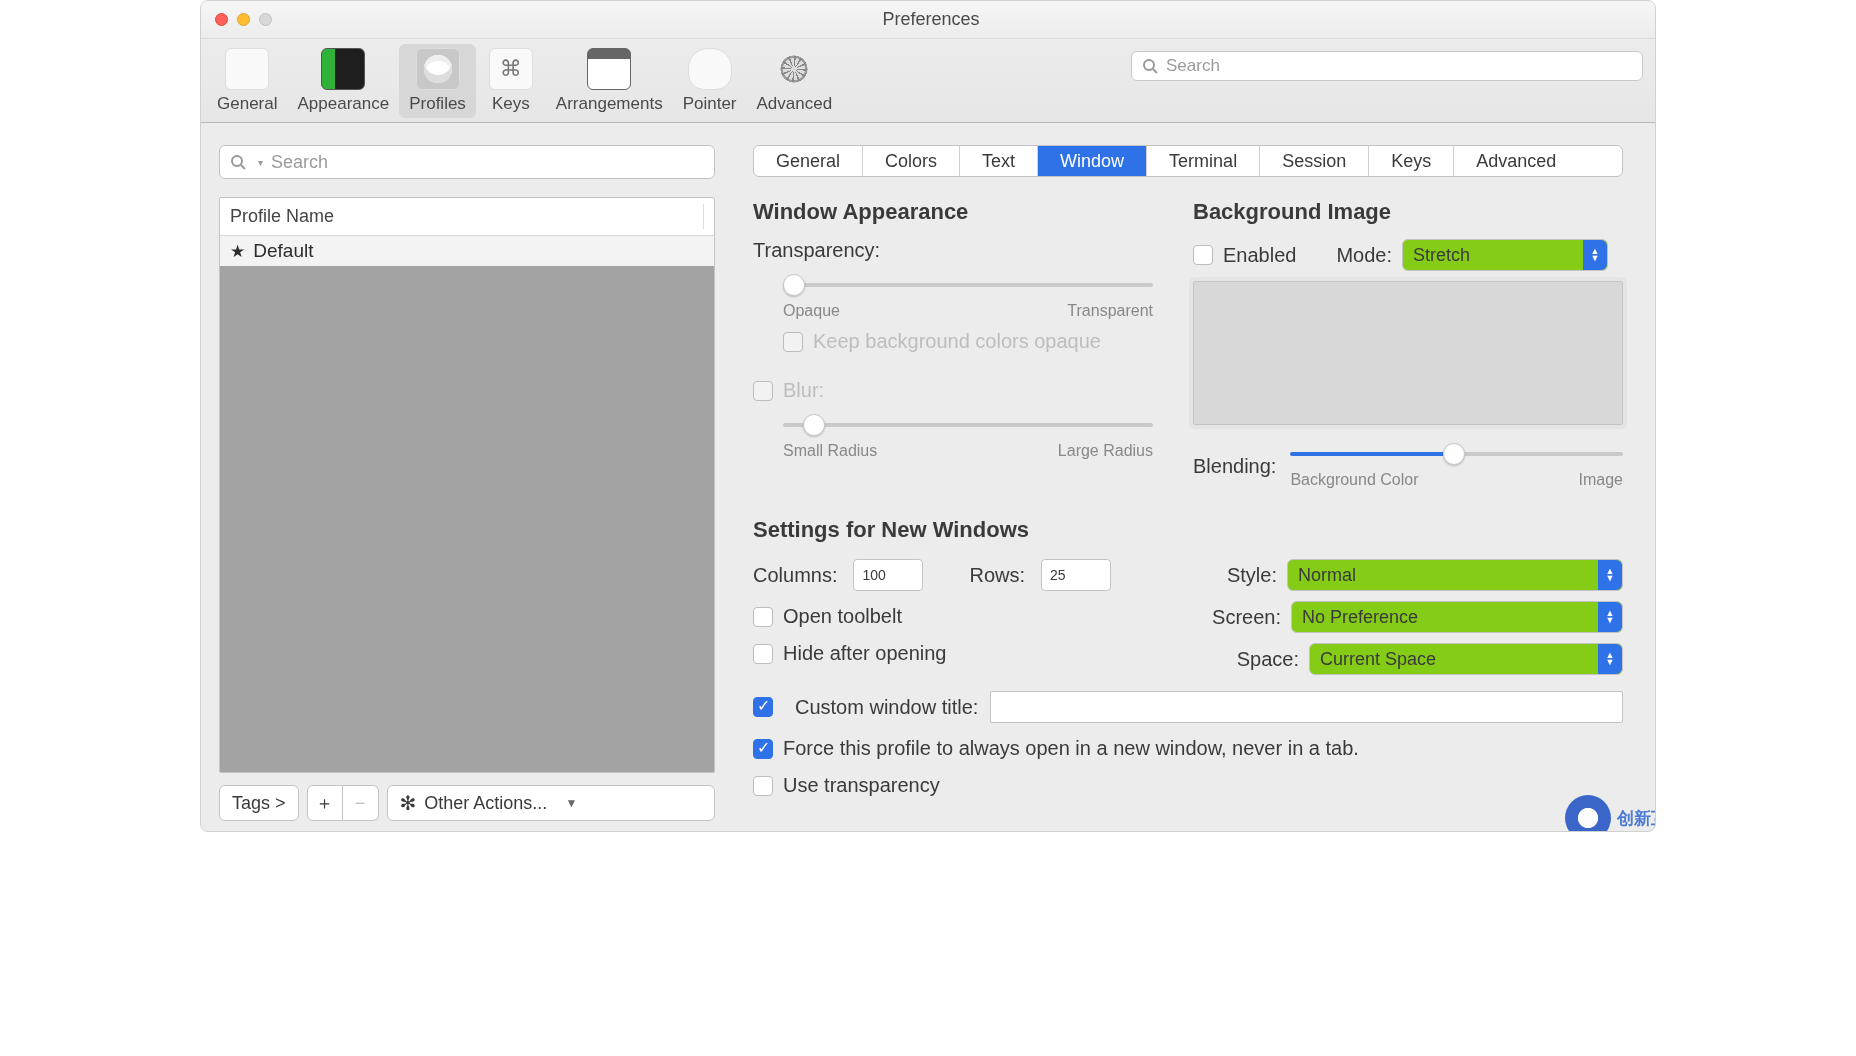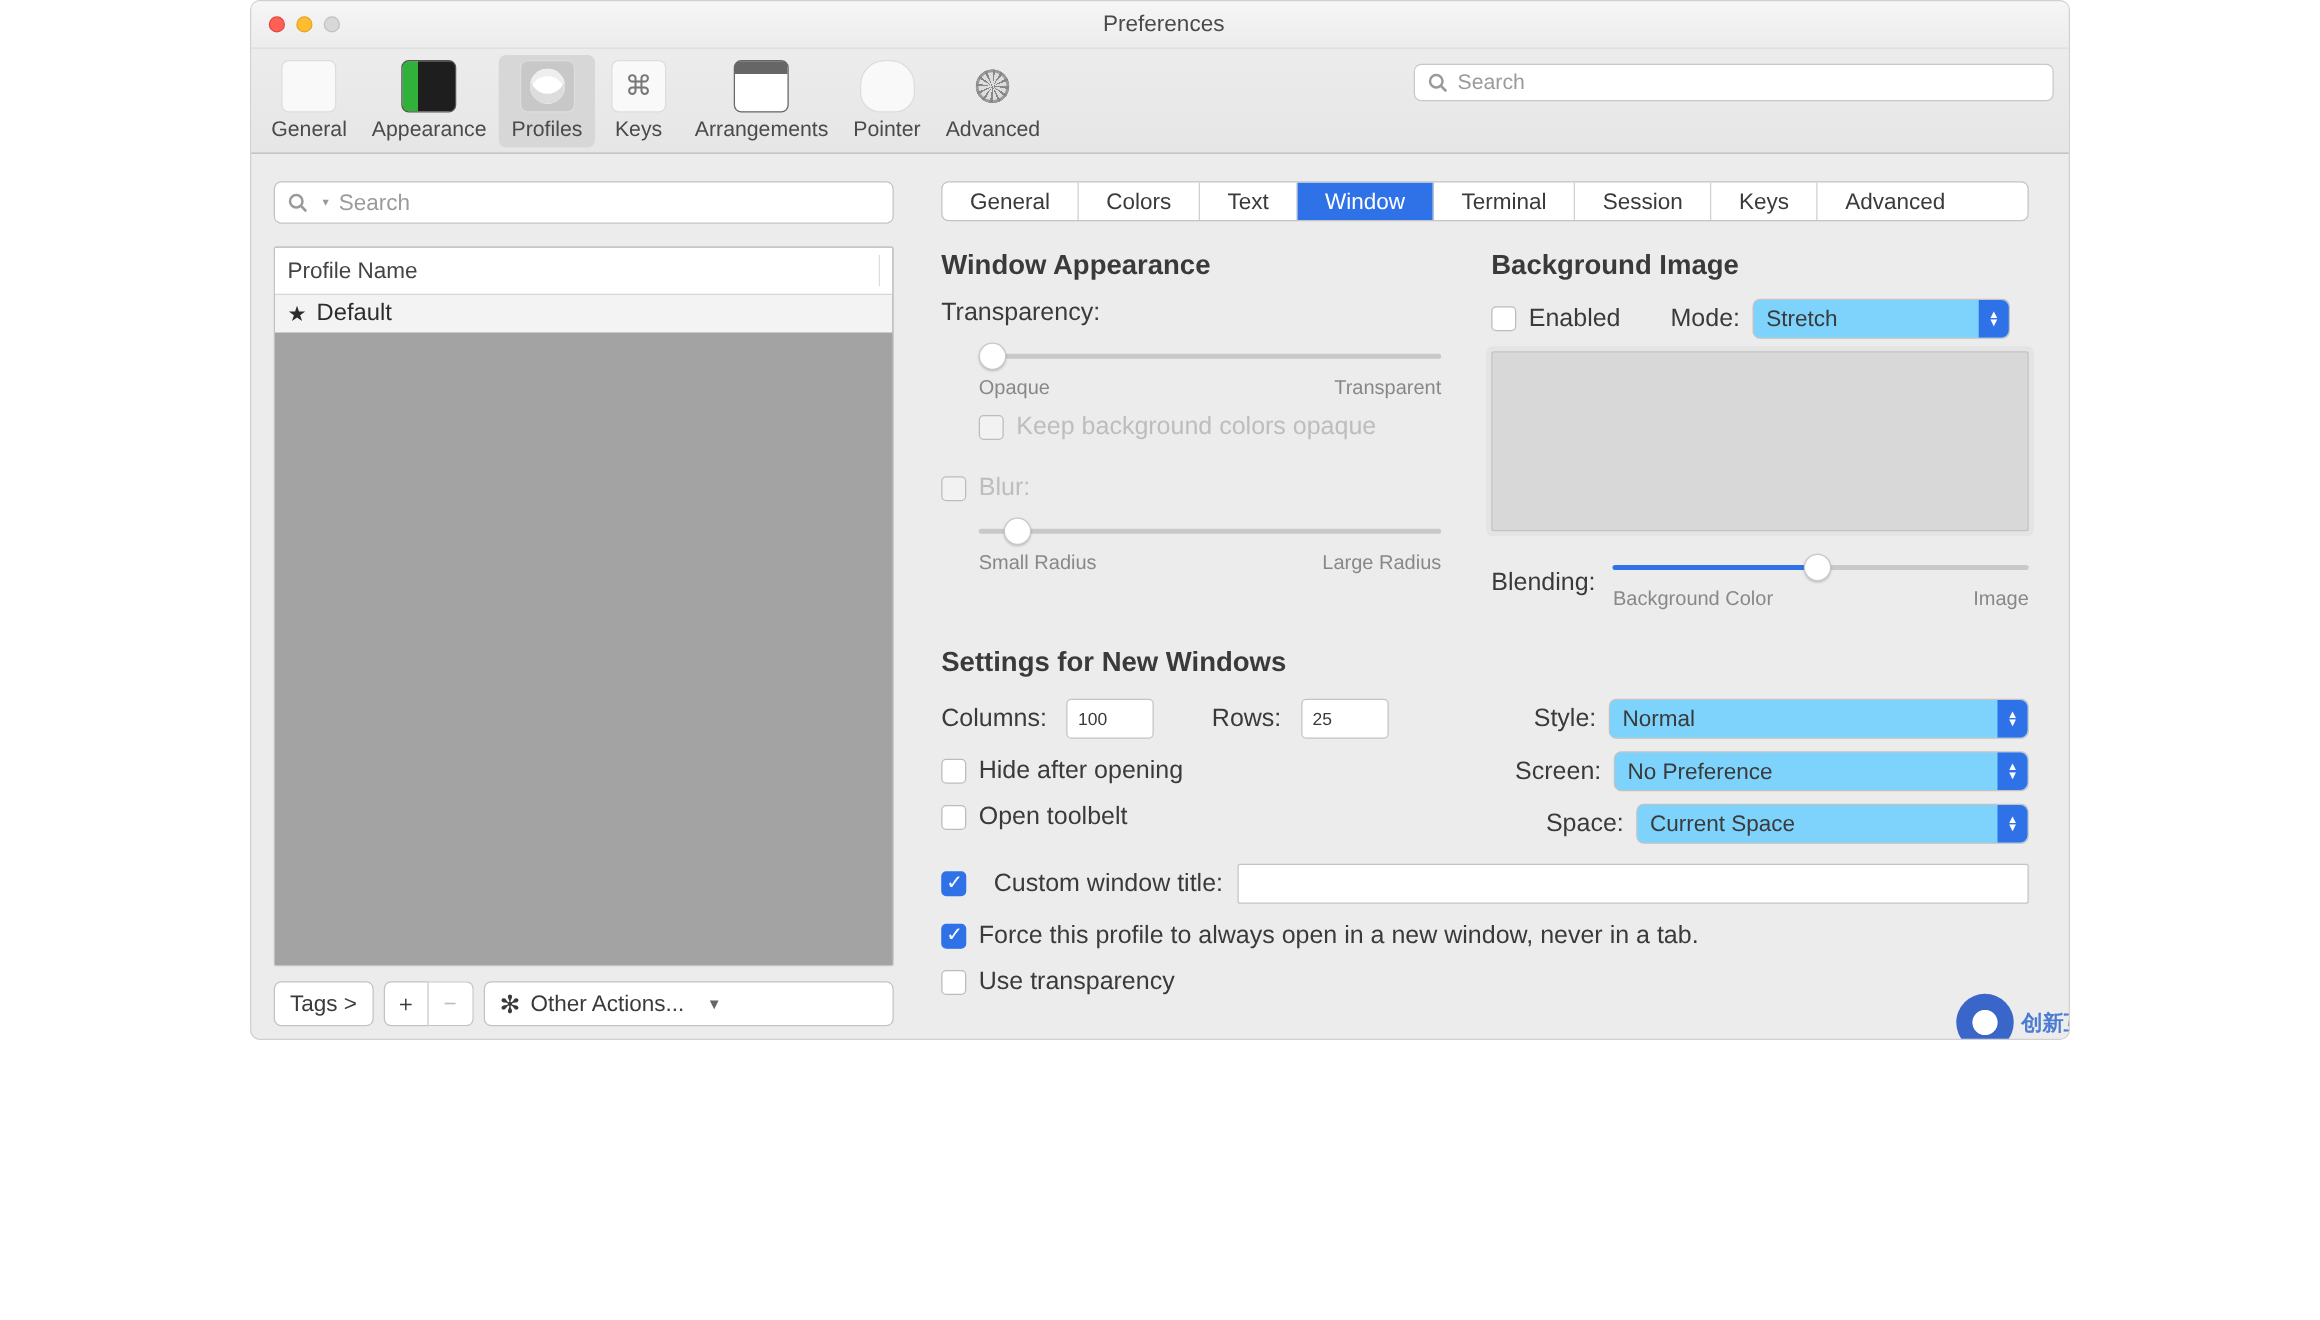--- a/index.html
+++ b/index.html
@@ -56,21 +56,21 @@
   .slider { position: relative; height: 22px; display: flex; align-items: center; }
   .slider .track { height: 4px; background: #c9c9c9; border-radius: 2px; flex: 1; }
   .slider .track.fill { background: linear-gradient(to right,#2f72e8 var(--fill),#c9c9c9 var(--fill)); }
   .slider .thumb { position: absolute; width: 22px; height: 22px; background: #fff; border: 1px solid #c9c9c9; border-radius: 50%; box-shadow: 0 1px 2px rgba(0,0,0,0.2); }
   .cap { display: flex; justify-content: space-between; font-size: 16px; color: #888; margin-top: 6px; }
   .cb { appearance: none; width: 20px; height: 20px; border: 1px solid #bcbcbc; border-radius: 4px; background: #fff; margin-right: 10px; position: relative; }
   .cb.checked { background: #2f72e8; border-color: #2f72e8; }
   .cb.checked::after { content: "✓"; color: #fff; position: absolute; left: 3px; top: -2px; font-size: 16px; }
   .cb.disabled { background: #f2f2f2; }
   .disabledText { color: #bdbdbd; }
-  .sel { height: 32px; border: 1px solid #c3c3c3; border-radius: 6px; background: #7dd3fc; display: flex; align-items: center; padding: 0 10px; position: relative; font-size: 18px; color: #3a3a3a; }
+  .sel { height: 32px; border: 1px solid #c3c3c3; border-radius: 6px; background: #84cc16; display: flex; align-items: center; padding: 0 10px; position: relative; font-size: 18px; color: #3a3a3a; }
   .sel .end { position: absolute; right: 0; top: 0; bottom: 0; width: 24px; background: #2f72e8; border-radius: 0 6px 6px 0; display: flex; flex-direction: column; align-items: center; justify-content: center; color: #fff; font-size: 9px; line-height: 7px; }
   .numin { width: 70px; height: 32px; border: 1px solid #c3c3c3; border-radius: 4px; background: #fff; padding: 0 8px; font-size: 14px; color: #3a3a3a; display:flex; align-items:center; }
   .textin { flex: 1; height: 32px; border: 1px solid #c3c3c3; background: #fff; border-radius: 2px; }
   .bgimg { margin-top: 10px; width: 430px; height: 144px; border: 1px solid #c3c3c3; background: #d8d8d8; border-radius: 2px; box-shadow: 0 0 0 4px #e4e4e4; }
   .badge { position: absolute; right: -30px; bottom: -10px; font-size: 17px; color: #4b7bd3; font-weight: 600; display:flex; align-items:center; gap:6px; }
   .badge .logo { width: 46px; height: 46px; border-radius: 50%; background: radial-gradient(circle,#fff 30%,#3b66c9 32%); display:flex; align-items:center; justify-content:center; color:#fff; font-weight:700; }
 </style>
 </head>
 <body>
 
@@ -238,25 +238,25 @@
       <div class="twocol" style="margin-top:16px">
         <div class="col" style="width:400px;gap:14px">
           <div class="row" style="gap:16px">
             <span class="lbl">Columns:</span>
             <div class="numin">100</div>
             <span class="lbl" style="margin-left:30px">Rows:</span>
             <div class="numin">25</div>
           </div>
           <div class="row">
               <div class="cb"></div>
-              <span class="lbl">Hide after opening</span>
+              <span class="lbl">Open toolbelt</span>
             </div>
           <div class="row">
               <div class="cb"></div>
-              <span class="lbl">Open toolbelt</span>
+              <span class="lbl">Hide after opening</span>
             </div>
         </div>
         <div class="col" style="flex:1;gap:10px">
           <div class="row" style="gap:10px;justify-content:flex-end">
               <span class="lbl">Style:</span>
               <div class="sel" style="width:336px">
                 <span>Normal</span>
                 <div class="end">▲<br>▼</div>
               </div>
             </div>

